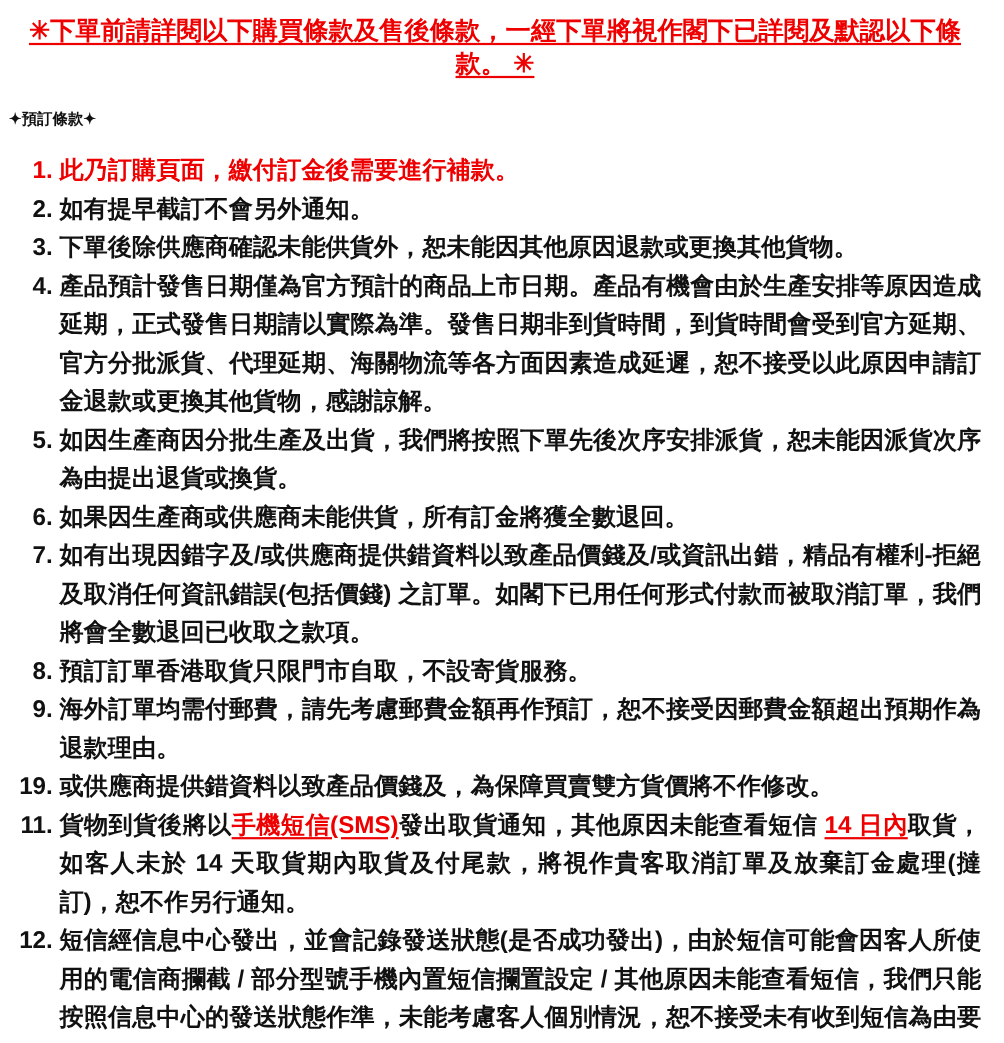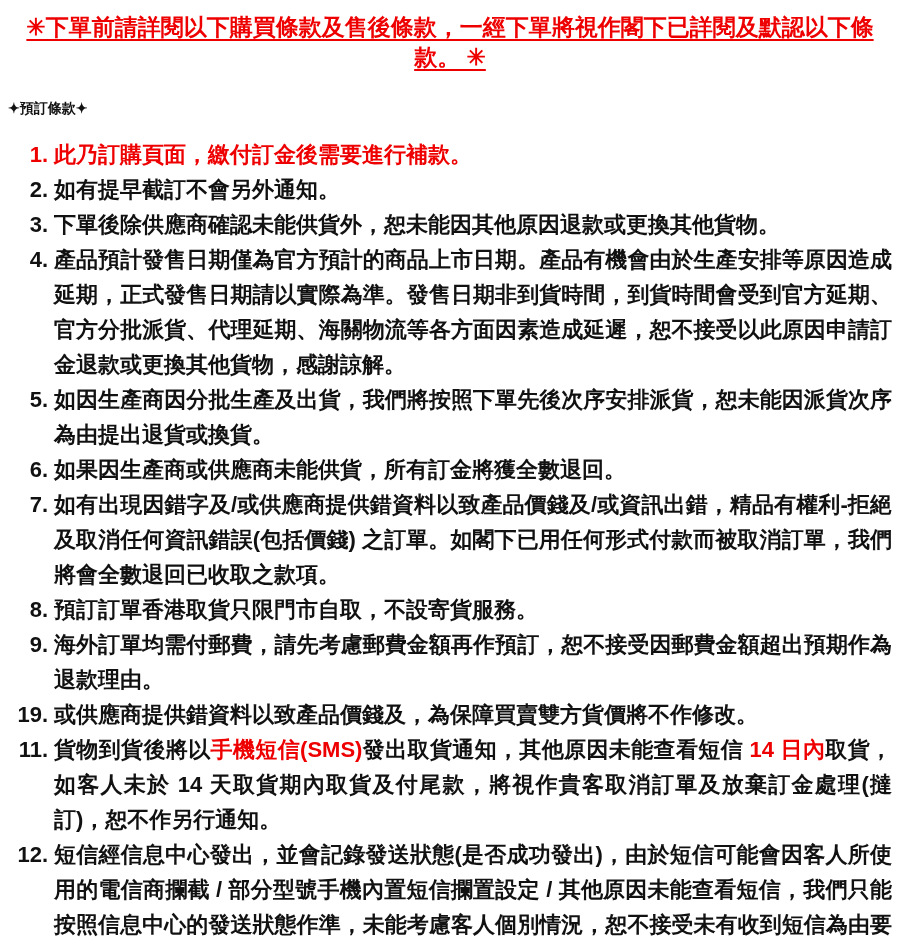--- a/index.html
+++ b/index.html
@@ -52,20 +52,21 @@
   ol.terms li .num{
     position:absolute;
     left:0;top:0;
     width:40px;
     text-align:right;
     white-space:nowrap;
   }
   li.red, li.red .num{ color:var(--red); }
   .red-underline{
     color:var(--red);
+    text-decoration:underline;
     text-underline-offset:4px;
   }
 </style>
 </head>
 <body>
 
 <div class="doc">
   <p class="notice">✳下單前請詳閱以下購買條款及售後條款，一經下單將視作閣下已詳閱及默認以下條款。 ✳</p>
 
   <div>

